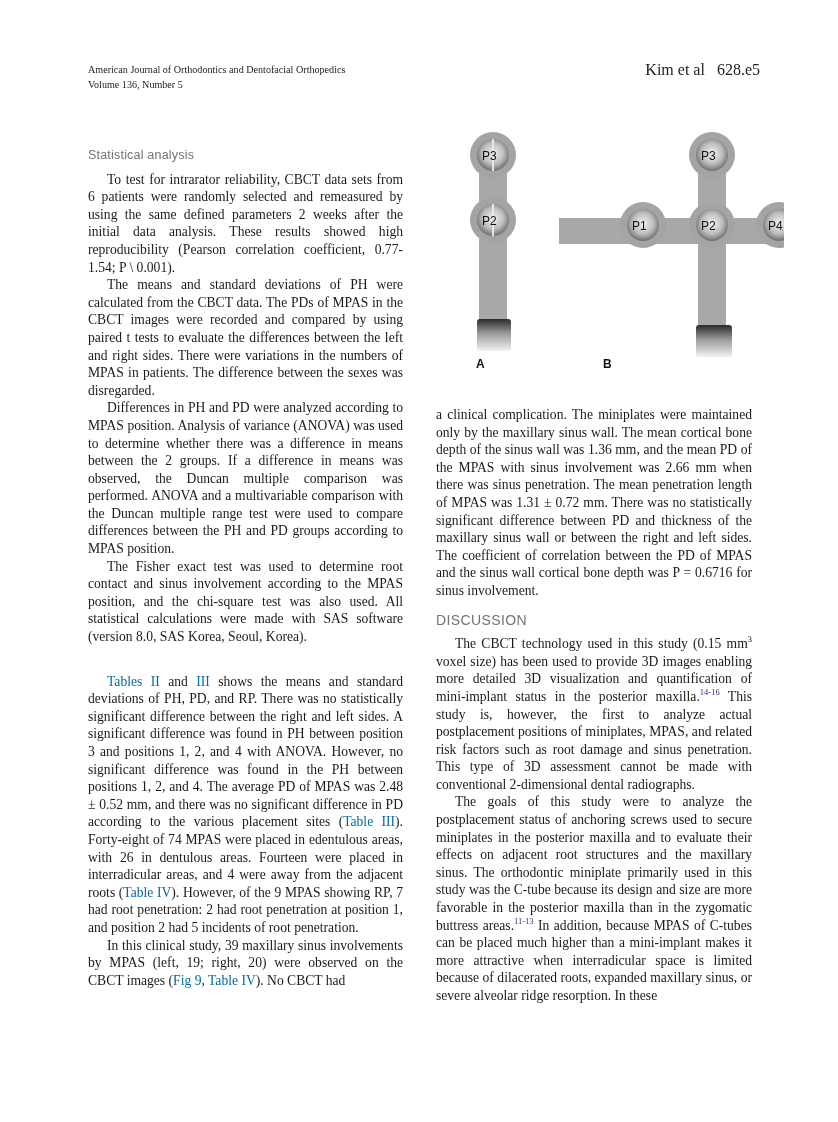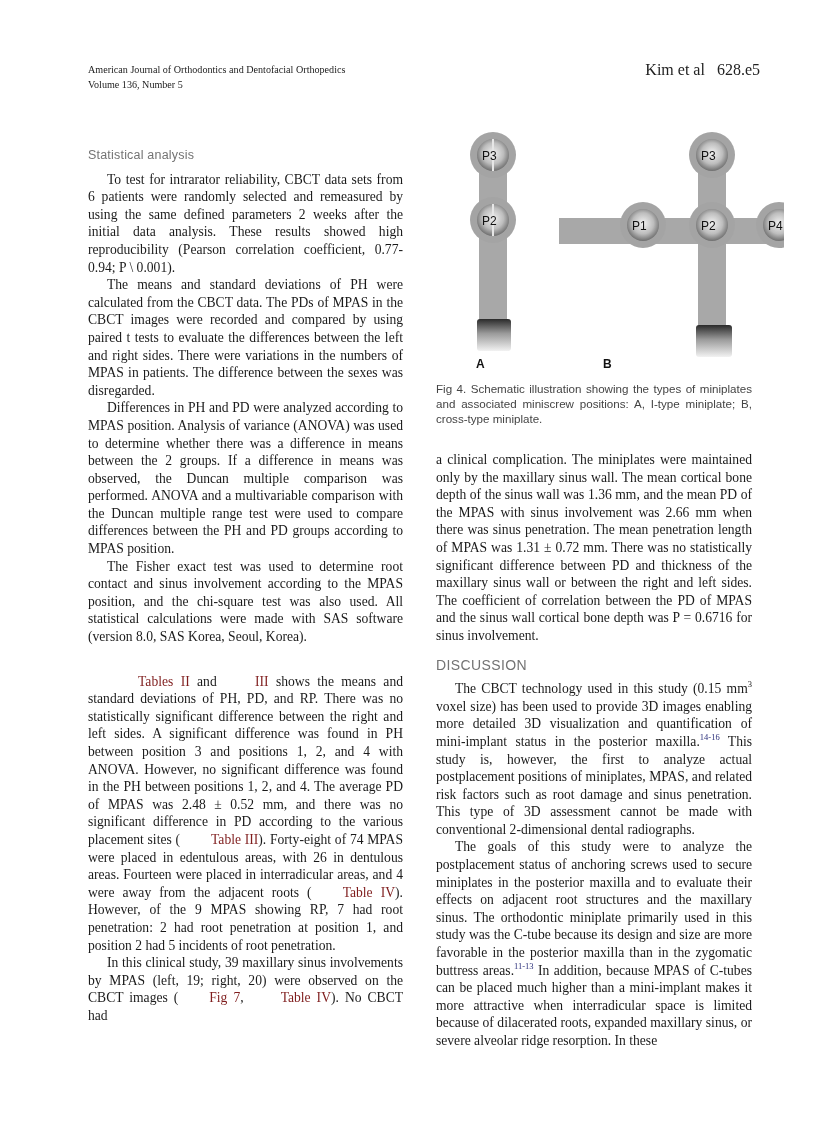--- a/index.html
+++ b/index.html
@@ -7,21 +7,21 @@
   .header { position:absolute; top:62px; left:88px; right:78px; font-family:"Liberation Serif", serif; font-size:11px; line-height:15px; color:#222; }
   .header .left { position:absolute; left:0; top:0; transform:scaleX(0.92); transform-origin:left top; }
   .header .right { position:absolute; right:0; top:0; font-size:16px; }
   .col { position:absolute; top:126px; width:315px; font-family:"Liberation Serif", serif; font-size:13.6px; line-height:17.6px; color:#1a1a1a; }
   .col.left { left:88px; }
   .col.right { left:436px; width:316px; }
   p { margin:0; text-align:justify; hyphens:manual; }
   p.indent { text-indent:19px; }
   .sec { font-family:"Liberation Sans", sans-serif; font-size:12.5px; color:#737373; letter-spacing:0.2px; margin:0; }
   .sec.caps { font-size:14px; letter-spacing:0.4px; }
-  .link { color:#7f1d1d;margin-left:31px; }
+  .link { color:#0369a1; }
   sup { font-size:8.5px; line-height:0; color:#2a2e7a; }
   .figure { position:relative; width:316px; height:245px;margin-left:32px; }
   .caption { font-family:"Liberation Sans", sans-serif; font-size:11.6px; line-height:15px; color:#444; text-align:justify; }
 </style>
 </head>
 <body>
 
 <div class="header">
   <div class="left">
     <div>American Journal of Orthodontics and Dentofacial Orthopedics</div>
@@ -29,28 +29,28 @@
   </div>
   <div class="right">
     <span>Kim et al</span>&nbsp;&nbsp;&nbsp;<span>628.e5</span>
   </div>
 </div>
 
 <div class="col left">
   <div style="height:21px"></div>
   <div class="sec">Statistical analysis</div>
   <div style="height:6px"></div>
-  <p class="indent">To test for intrarator reliability, CBCT data sets from 6 patients were randomly selected and remeasured by using the same defined parameters 2 weeks after the initial data analysis. These results showed high reproducibility (Pearson correlation coefficient, 0.77-0.94; P \ 0.001).</p>
+  <p class="indent">To test for intrarator reliability, CBCT data sets from 6 patients were randomly selected and remeasured by using the same defined parameters 2 weeks after the initial data analysis. These results showed high reproducibility (Pearson correlation coefficient, 0.77-1.54; P \ 0.001).</p>
   <p class="indent">The means and standard deviations of PH were calculated from the CBCT data. The PDs of MPAS in the CBCT images were recorded and compared by using paired t tests to evaluate the differences between the left and right sides. There were variations in the numbers of MPAS in patients. The difference between the sexes was disregarded.</p>
   <p class="indent">Differences in PH and PD were analyzed according to MPAS position. Analysis of variance (ANOVA) was used to determine whether there was a difference in means between the 2 groups. If a difference in means was observed, the Duncan multiple comparison was performed. ANOVA and a multivariable comparison with the Duncan multiple range test were used to compare differences between the PH and PD groups according to MPAS position.</p>
   <p class="indent">The Fisher exact test was used to determine root contact and sinus involvement according to the MPAS position, and the chi-square test was also used. All statistical calculations were made with SAS software (version 8.0, SAS Korea, Seoul, Korea).</p>
   <div style="height:21px"></div>
   <div style="height:6px"></div>
   <p class="indent"><a class="link">Tables II</a><span> and </span><a class="link">III</a><span> shows the means and standard deviations of PH, PD, and RP. There was no statistically significant difference between the right and left sides. A significant difference was found in PH between position 3 and positions 1, 2, and 4 with ANOVA. However, no significant difference was found in the PH between positions 1, 2, and 4. The average PD of MPAS was 2.48 ± 0.52 mm, and there was no significant difference in PD according to the various placement sites (</span><a class="link">Table III</a><span>). Forty-eight of 74 MPAS were placed in edentulous areas, with 26 in dentulous areas. Fourteen were placed in interradicular areas, and 4 were away from the adjacent roots (</span><a class="link">Table IV</a><span>). However, of the 9 MPAS showing RP, 7 had root penetration: 2 had root penetration at position 1, and position 2 had 5 incidents of root penetration.</span></p>
-  <p class="indent"><span>In this clinical study, 39 maxillary sinus involvements by MPAS (left, 19; right, 20) were observed on the CBCT images (</span><a class="link">Fig 7</a><span>, </span><a class="link">Table IV</a><span>). No CBCT had</span></p>
+  <p class="indent"><span>In this clinical study, 39 maxillary sinus involvements by MPAS (left, 19; right, 20) were observed on the CBCT images (</span><a class="link">Fig 9</a><span>, </span><a class="link">Table IV</a><span>). No CBCT had</span></p>
 </div>
 
 <div class="col right" style="top:128px">
   <div class="figure">
     <svg width="316" height="245" viewBox="0 0 316 245">
       <defs>
         <radialGradient id="hd" cx="50%" cy="45%" r="55%">
           <stop offset="0%" stop-color="#f2f2f2"></stop>
             <stop offset="60%" stop-color="#bdbdbd"></stop>
             <stop offset="100%" stop-color="#6e6e6e"></stop>
@@ -92,21 +92,20 @@
       </g>
       <text font-family="Liberation Sans, sans-serif" font-size="12" fill="#111"><tspan x="233" y="32">P3</tspan></text>
       <text font-family="Liberation Sans, sans-serif" font-size="12" fill="#111"><tspan x="164" y="102">P1</tspan></text>
       <text font-family="Liberation Sans, sans-serif" font-size="12" fill="#111"><tspan x="233" y="102">P2</tspan></text>
       <text font-family="Liberation Sans, sans-serif" font-size="12" fill="#111"><tspan x="300" y="102">P4</tspan></text>
       <text font-family="Liberation Sans, sans-serif" font-size="12" font-weight="bold" fill="#111"><tspan x="8" y="240">A</tspan></text>
       <text font-family="Liberation Sans, sans-serif" font-size="12" font-weight="bold" fill="#111"><tspan x="135" y="240">B</tspan></text>
     </svg>
   </div>
   <div style="height:8px"></div>
-  <p class="caption">Fig 4. Schematic illustration showing the types of miniplates and associated miniscrew positions: A, I-type miniplate; B, cross-type miniplate.</p>
   <div style="height:25px"></div>
   <p>a clinical complication. The miniplates were maintained only by the maxillary sinus wall. The mean cortical bone depth of the sinus wall was 1.36 mm, and the mean PD of the MPAS with sinus involvement was 2.66 mm when there was sinus penetration. The mean penetration length of MPAS was 1.31 ± 0.72 mm. There was no statistically significant difference between PD and thickness of the maxillary sinus wall or between the right and left sides. The coefficient of correlation between the PD of MPAS and the sinus wall cortical bone depth was P = 0.6716 for sinus involvement.</p>
   <div style="height:12px"></div>
   <div class="sec caps">DISCUSSION</div>
   <div style="height:6px"></div>
   <p class="indent"><span>The CBCT technology used in this study (0.15 mm</span><sup style="color:#1a1a1a">3</sup><span> voxel size) has been used to provide 3D images enabling more detailed 3D visualization and quantification of mini-implant status in the posterior maxilla.</span><sup>14-16</sup><span> This study is, however, the first to analyze actual postplacement positions of miniplates, MPAS, and related risk factors such as root damage and sinus penetration. This type of 3D assessment cannot be made with conventional 2-dimensional dental radiographs.</span></p>
   <p class="indent"><span>The goals of this study were to analyze the postplacement status of anchoring screws used to secure miniplates in the posterior maxilla and to evaluate their effects on adjacent root structures and the maxillary sinus. The orthodontic miniplate primarily used in this study was the C-tube because its design and size are more favorable in the posterior maxilla than in the zygomatic buttress areas.</span><sup>11-13</sup><span> In addition, because MPAS of C-tubes can be placed much higher than a mini-implant makes it more attractive when interradicular space is limited because of dilacerated roots, expanded maxillary sinus, or severe alveolar ridge resorption. In these</span></p>
 </div>
 
 </body></html>

